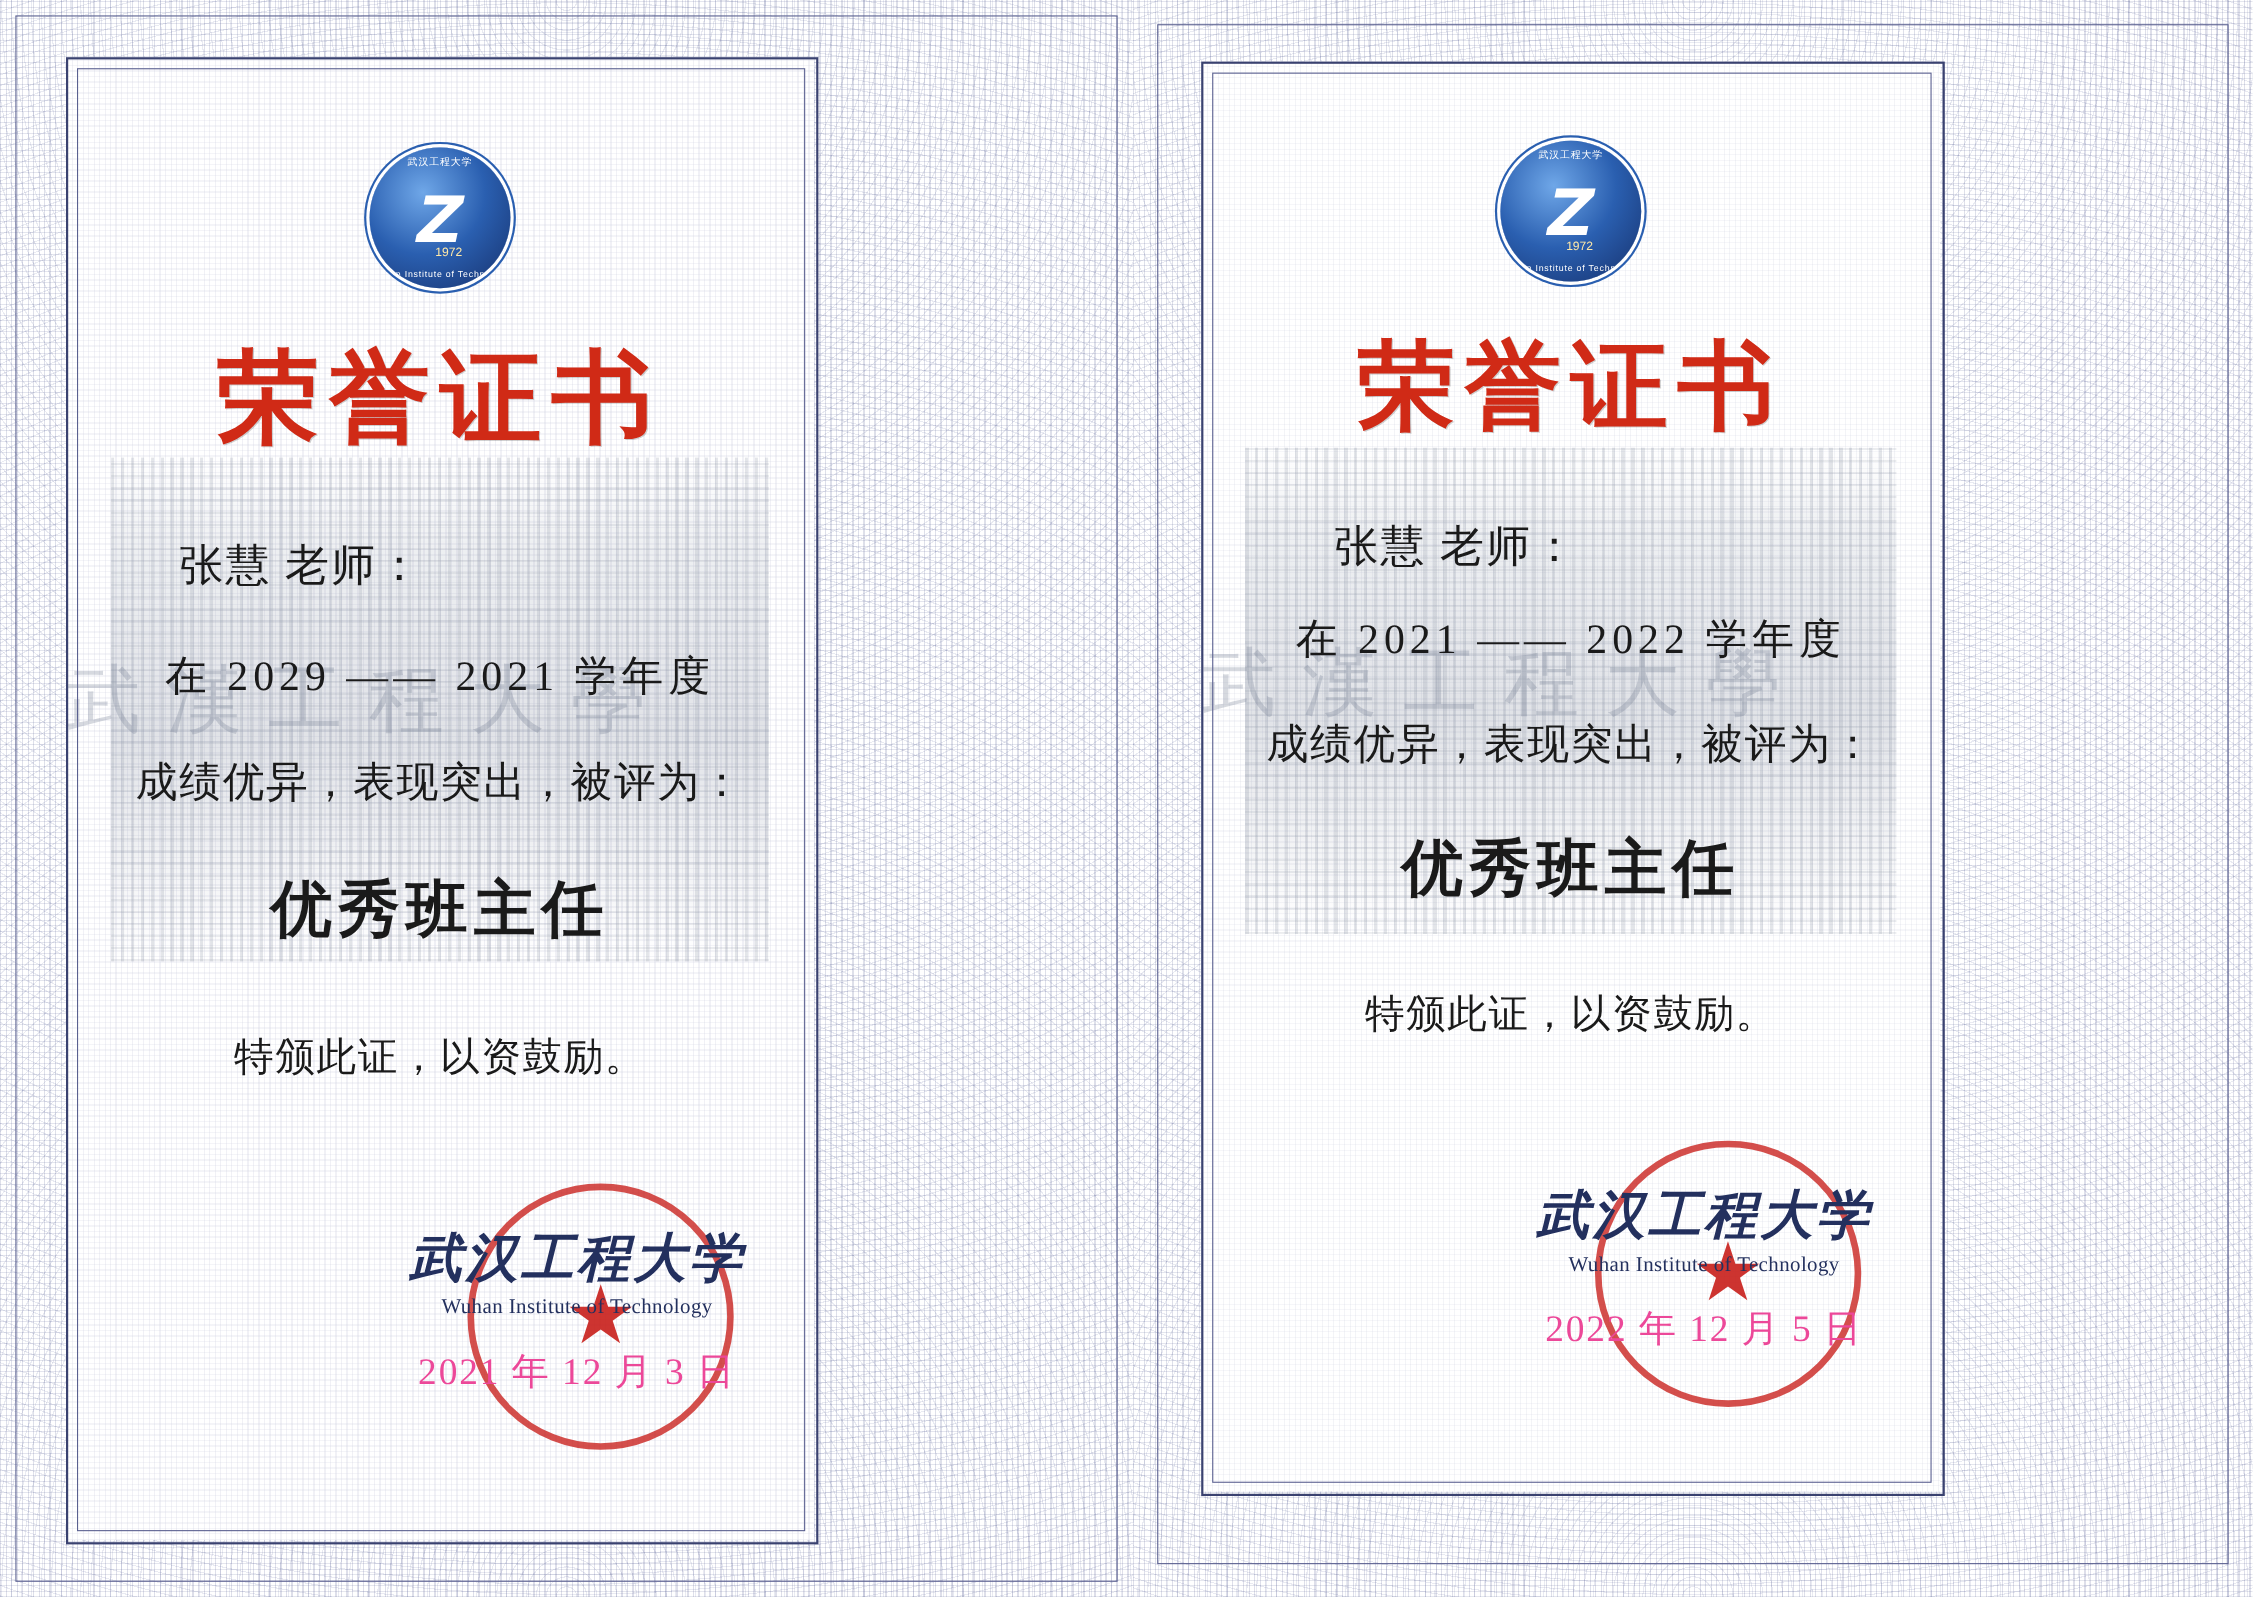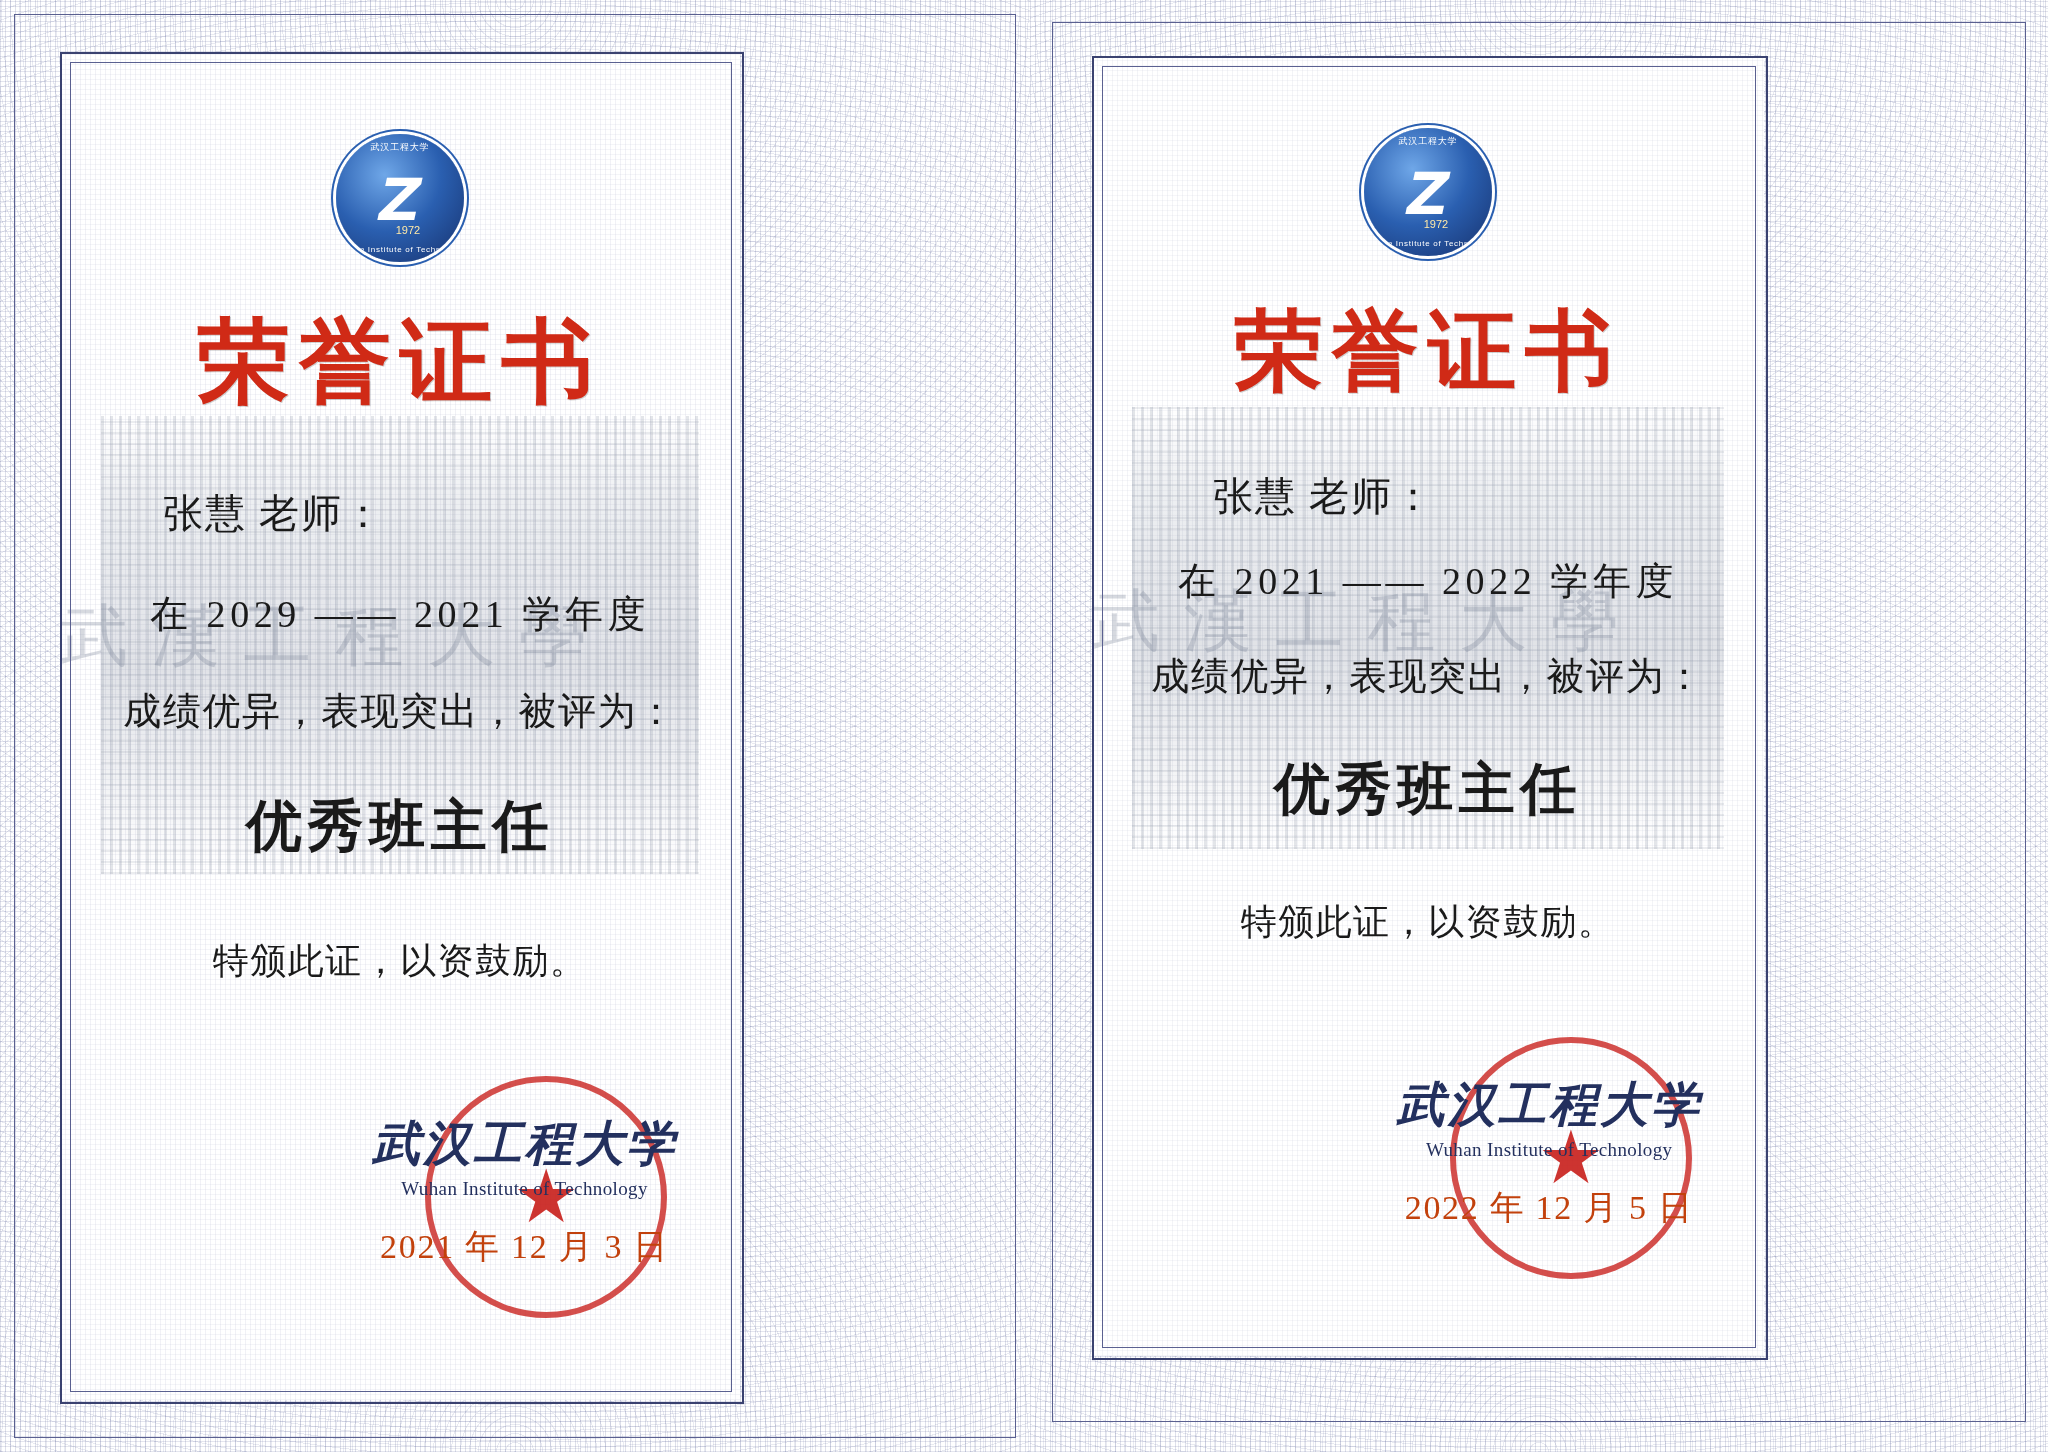--- a/index.html
+++ b/index.html
@@ -179,21 +179,21 @@
     color:#23305e;
     letter-spacing:.02em;
     font-family:"Liberation Serif", serif;
     white-space:nowrap;
     margin-top:2px;
   }
   .date{
     position:relative;
     margin-top:24px;
     font-size:34px;
-    color:#c2410c;
+    color:#ec4899;
     letter-spacing:.05em;
     white-space:nowrap;
   }
 </style>
 </head>
 <body>
 
 <div class="page">
 
   <div class="cert cert-left">

